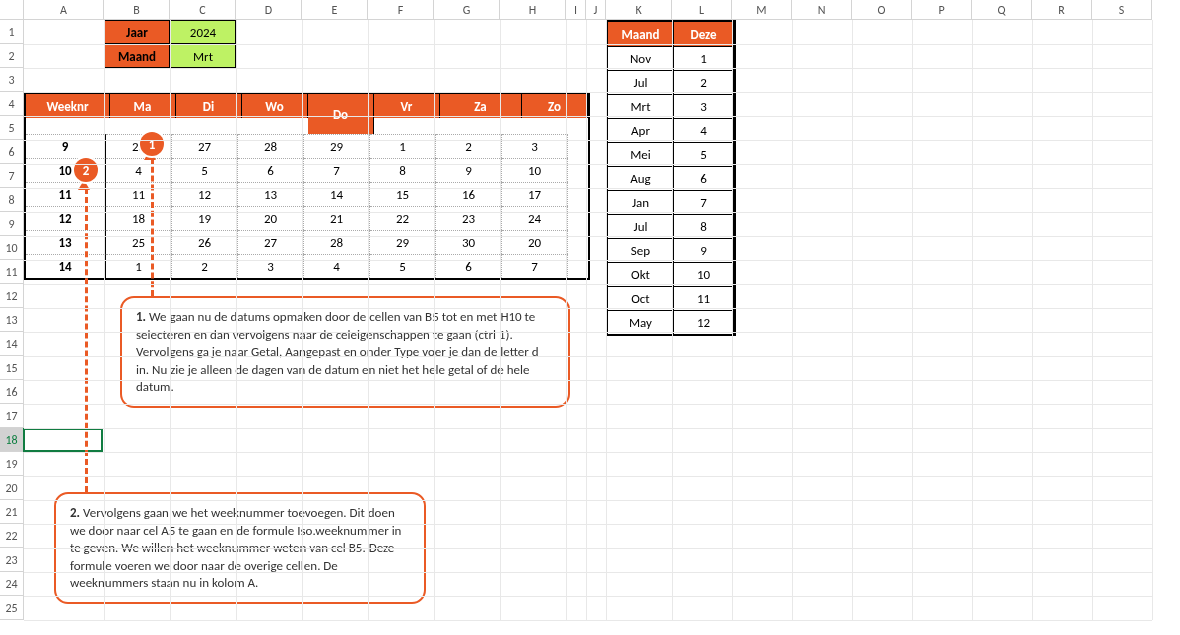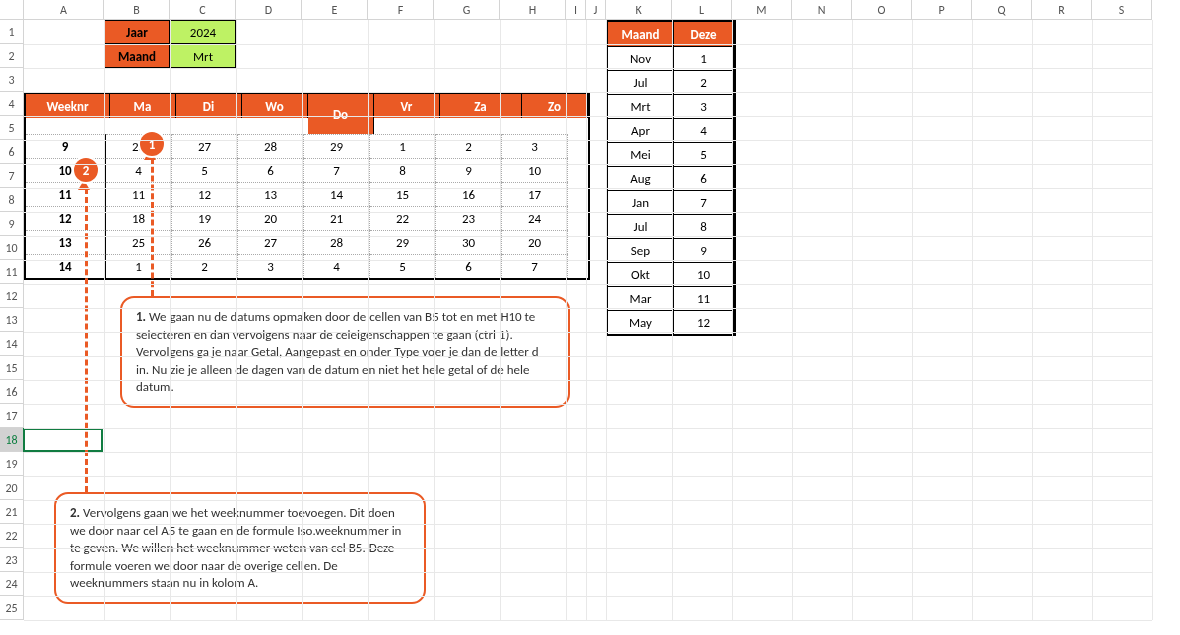--- a/index.html
+++ b/index.html
@@ -303,21 +303,21 @@
       </div>
       <div class="drow">
         <div class="dcell" style="width: 66px; height: 24px;">Sep</div>
         <div class="dcell" style="width: 60px; height: 24px;">9</div>
       </div>
       <div class="drow">
         <div class="dcell" style="width: 66px; height: 24px;">Okt</div>
         <div class="dcell" style="width: 60px; height: 24px;">10</div>
       </div>
       <div class="drow">
-        <div class="dcell" style="width: 66px; height: 24px;">Mar</div>
+        <div class="dcell" style="width: 66px; height: 24px;">Oct</div>
         <div class="dcell" style="width: 60px; height: 24px;">11</div>
       </div>
       <div class="drow">
         <div class="dcell" style="width: 66px; height: 24px;">May</div>
         <div class="dcell" style="width: 60px; height: 24px;">12</div>
       </div>
     </div>
 
   <div class="sel-cell" style="left:-1px; top:408px; width:80px; height:24px;"></div>
 

